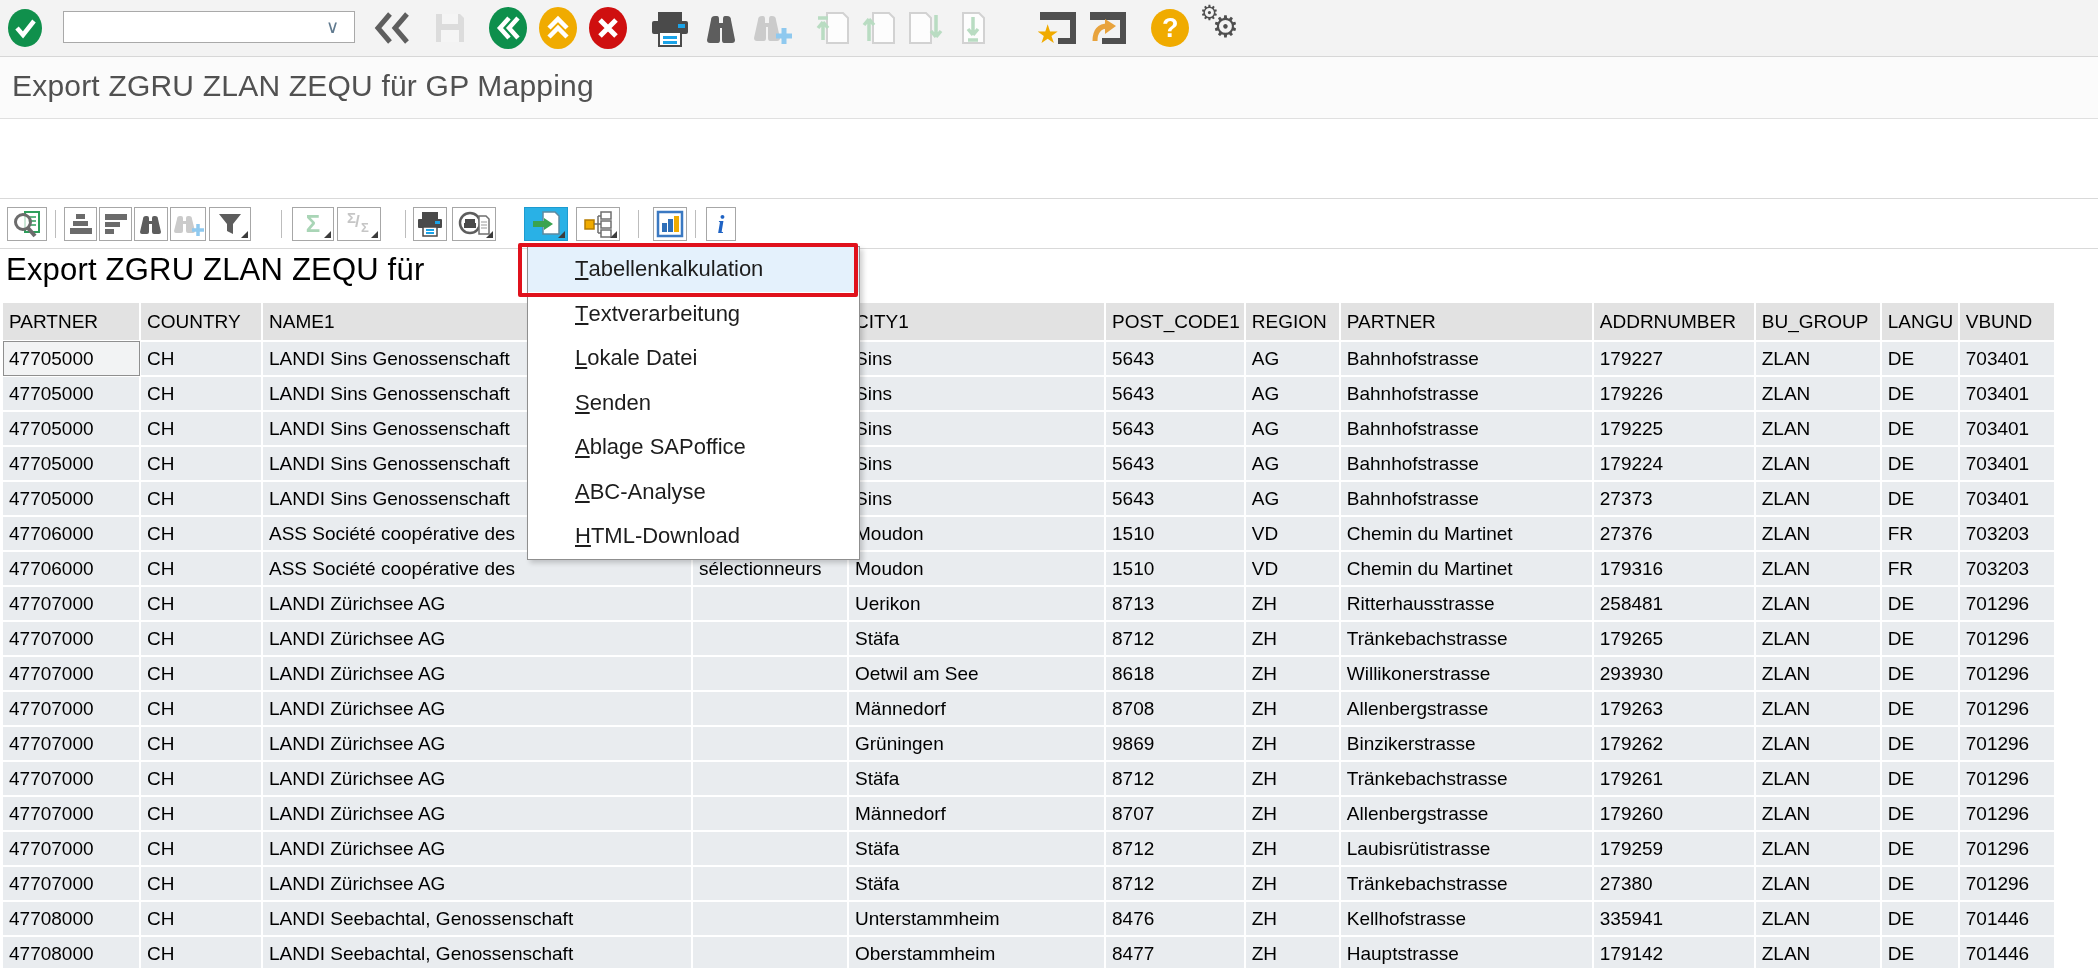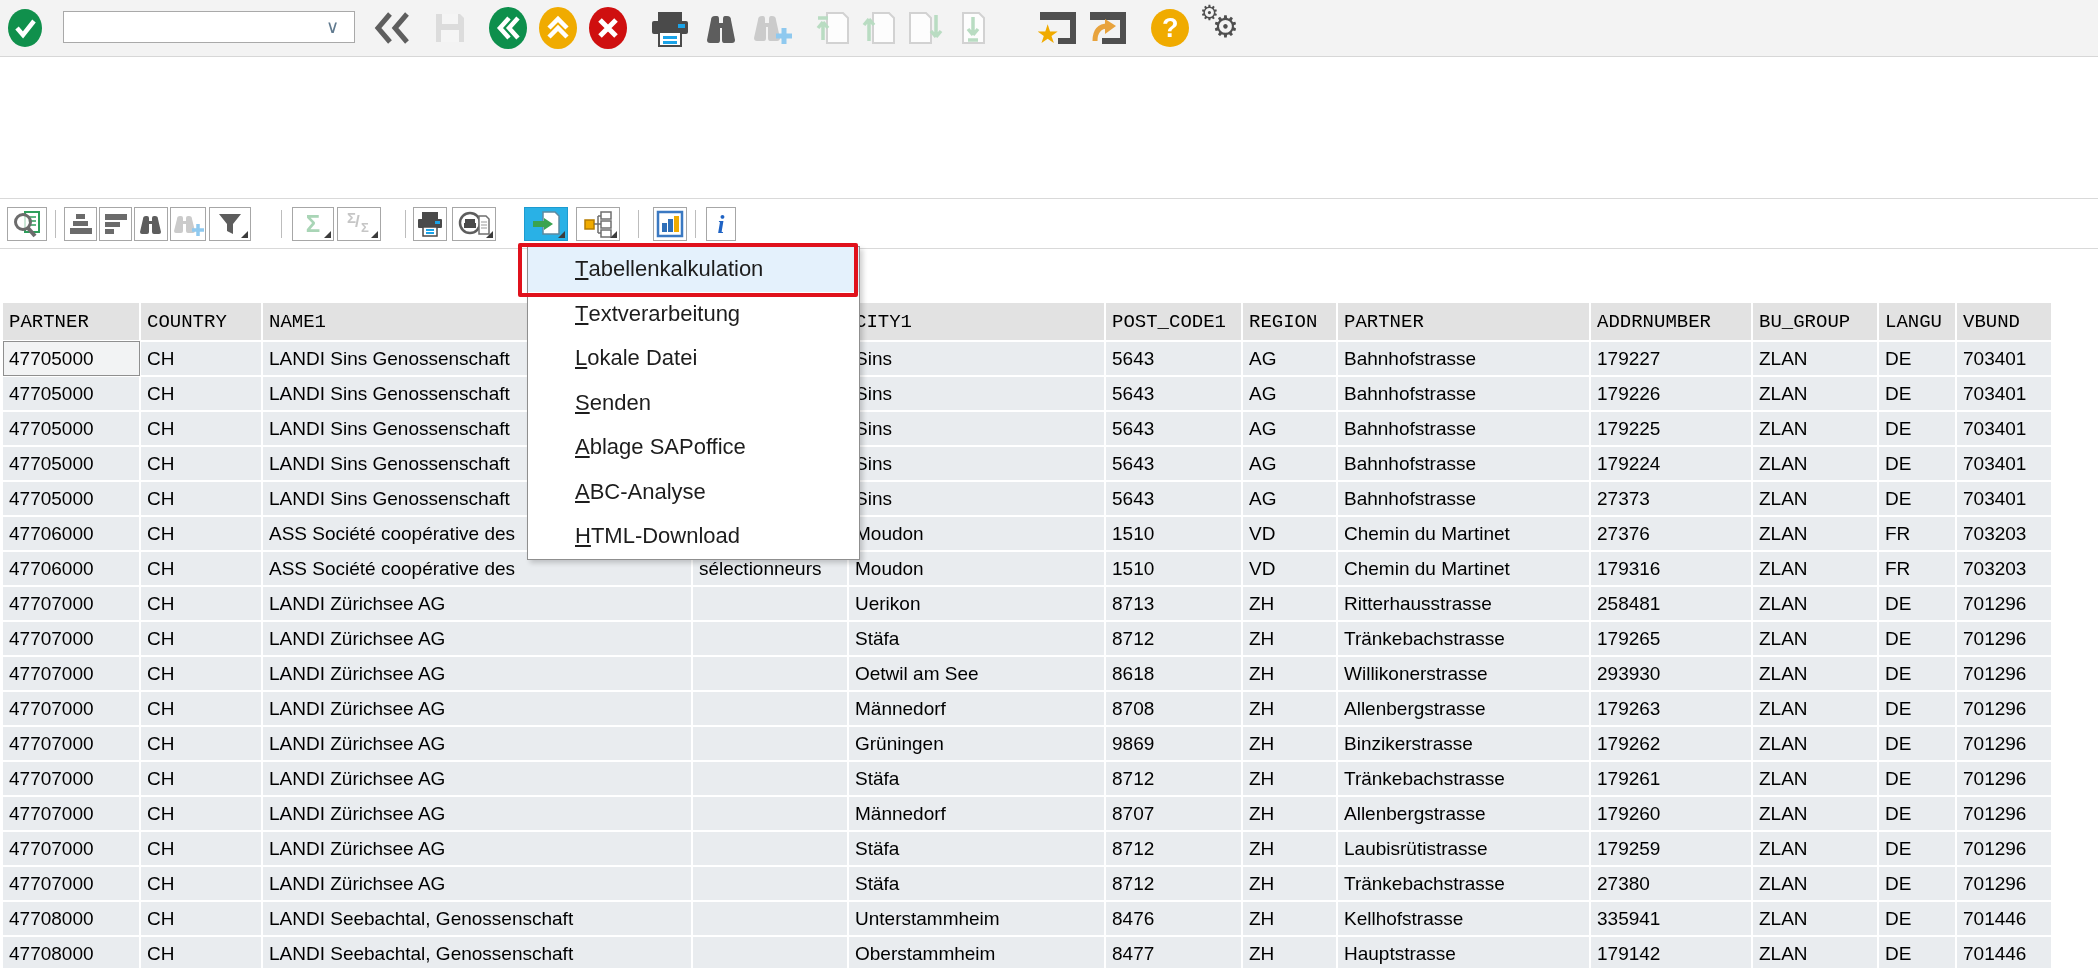--- a/index.html
+++ b/index.html
@@ -40,21 +40,21 @@
   .subtot .s2{position:absolute;left:15px;top:9px;font-size:13px;}
   .info-glyph{font-family:"Liberation Serif","DejaVu Serif",serif;font-style:italic;font-weight:bold;
               font-size:25px;color:#1f63c4;line-height:1;}
 
   .grid-title{position:absolute;left:6px;top:252px;font-size:31px;color:#000;letter-spacing:0.2px;}
 
   
   .grid{position:absolute;left:3px;top:303px;border-collapse:collapse;table-layout:fixed;}
   .grid th{height:37px;background:#e2e2e2;font-weight:normal;font-size:19px;text-align:left;
            padding:0 4px 0 6px;border-right:2px solid #fff;border-bottom:2px solid #fff;
-           overflow:hidden;white-space:nowrap;font-family:Liberation Mono, monospace;}
+           overflow:hidden;white-space:nowrap;}
   .grid td{height:33px;background:#e9ecef;font-size:19px;padding:0 4px 0 6px;
            border-right:2px solid #fff;border-bottom:2px solid #fff;
            overflow:hidden;white-space:nowrap;}
   .grid td.cursor{background:#f2f3f4;outline:1px solid #8f8f8f;outline-offset:-1px;}
 
   
   .menu{position:absolute;left:527px;top:246px;width:331px;height:312px;background:#fff;
         border:1px solid #8f8f8f;box-shadow:3px 3px 5px rgba(0,0,0,0.18);z-index:30;}
   .mi{height:44.5px;display:flex;align-items:center;padding-left:47px;font-size:22px;color:#1d1d1d;
       box-sizing:border-box;cursor:default;}
@@ -193,20 +193,23 @@
     </div>
 
     <div class="tbtn" style="left:1200px;">
       <div class="gearwrap">
         <span class="gear2">⚙</span>
           <span class="gear1">⚙</span>
       </div>
     </div>
   </div>
 
+  <div class="screen-title-row">
+    <div class="screen-title">Export ZGRU ZLAN ZEQU für GP Mapping</div>
+  </div>
 
   <div class="alv-toolbar">
     <div class="alv-row">
 
       <div class="ab" style="width:40px;margin-left:2px;">
         <svg width="30" height="30">
           <rect x="13" y="3" width="14" height="20" fill="#fff" stroke="#2e9e5b" stroke-width="2"></rect>
           <path d="M16 8 H24 M16 12 H24 M16 16 H24" stroke="#2e9e5b" stroke-width="1.5"></path>
           <circle cx="11" cy="13" r="7.5" fill="rgba(255,255,255,0.75)" stroke="#6c6c6c" stroke-width="3"></circle>
           <path d="M16 19 L23 27" stroke="#6c6c6c" stroke-width="4"></path>
@@ -323,20 +326,21 @@
       </div>
 
       <div class="vsep" style="margin-left:8px;"></div>
 
       <div class="ab" style="margin-left:10px;width:30px;">
         <span class="info-glyph">i</span>
       </div>
     </div>
   </div>
 
+  <div class="grid-title">Export ZGRU ZLAN ZEQU für</div>
 
   <table class="grid">
     <colgroup id="grid-cols">
         <col style="width: 137px;">
         <col style="width: 122px;">
         <col style="width: 430px;">
         <col style="width: 156px;">
         <col style="width: 257px;">
         <col style="width: 137px;">
         <col style="width: 95px;">

